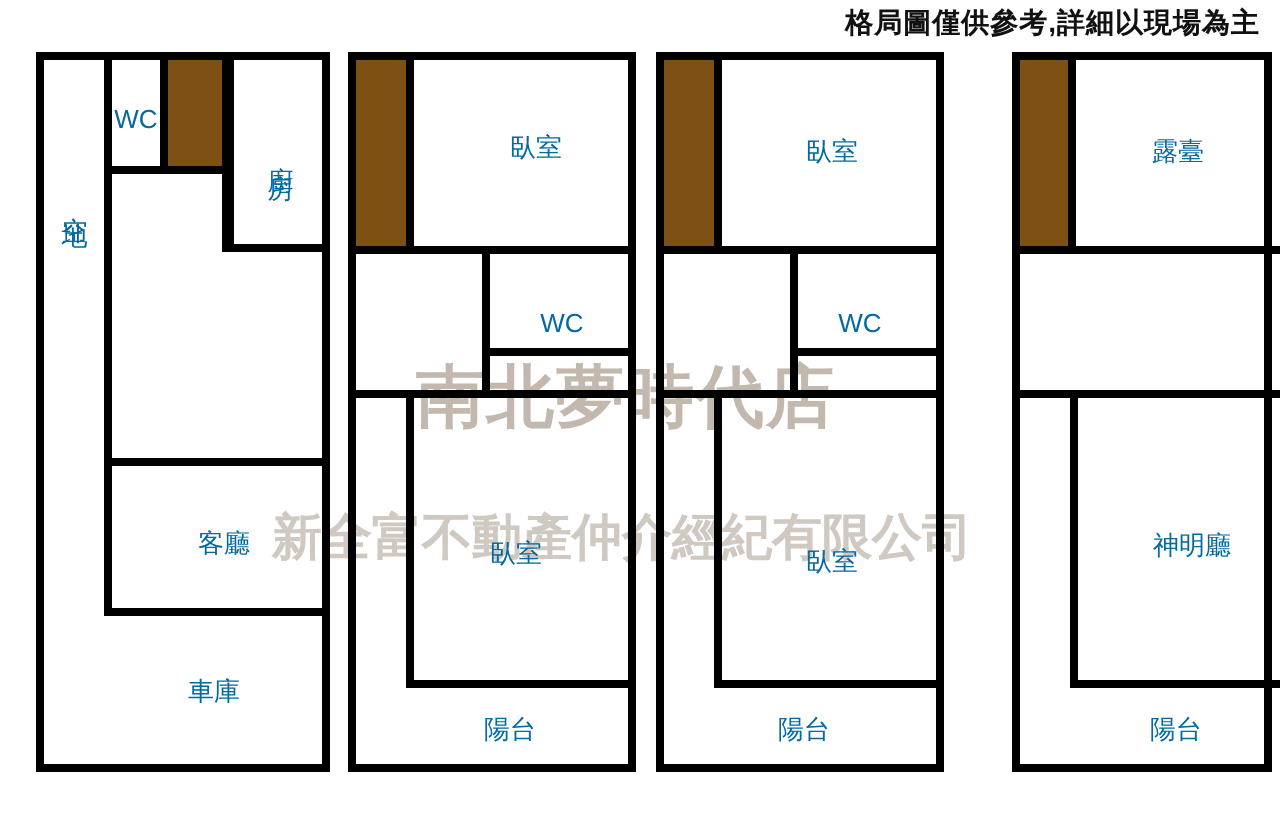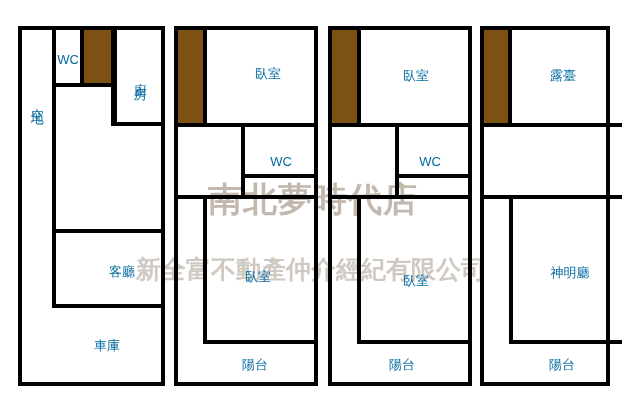--- a/index.html
+++ b/index.html
@@ -22,20 +22,21 @@
     position:absolute;transform:translate(-50%,-50%);
     font-size:13px;color:#0369a1;white-space:nowrap;z-index:3;line-height:1.2;
   }
   .vert{writing-mode:vertical-rl;text-orientation:upright;letter-spacing:3px;white-space:normal;}
 </style>
 </head>
 <body>
 
 <div id="canvas">
 
+  <div class="disclaimer">格局圖僅供參考,詳細以現場為主</div>
 
   <div class="wm wm1" style="color: rgb(194, 184, 173);">南北夢時代店</div>
   <div class="wm wm2" style="color: rgb(207, 201, 194);">新全富不動產仲介經紀有限公司</div>
 
   <div class="plan" style="left:18px;width:147px;">
 
     <div class="wall" style="left:30px;top:0;width:4px;height:278px;"></div>
 
     <div class="wall" style="left:30px;top:53px;width:65px;height:4px;"></div>
 
@@ -47,21 +48,21 @@
 
     <div class="wall" style="left:89px;top:92px;width:50px;height:4px;"></div>
 
     <div class="wall" style="left:30px;top:199px;width:109px;height:4px;"></div>
 
     <div class="wall" style="left:30px;top:274px;width:109px;height:4px;"></div>
 
     <span class="lbl vert" style="left:15px;top:71px;">空地</span>
     <span class="lbl" style="left:46px;top:30px;">WC</span>
     <span class="lbl vert" style="left:118px;top:46px;">廚房</span>
-    <span class="lbl" style="left:100px;top:242px;">客廳</span>
+    <span class="lbl" style="left:90px;top:242px;">客廳</span>
     <span class="lbl" style="left:85px;top:316px;text-align:right;">車庫</span>
   </div>
 
   <div class="plan" style="left:174px;width:144px;">
     <div class="stairs" style="left: 0px; top: 0px; width: 25px; height: 93px; background: rgb(125, 81, 19);"></div>
     <div class="wall" style="left:25px;top:0;width:4px;height:93px;"></div>
 
     <div class="wall" style="left:0;top:93px;width:136px;height:4px;"></div>
 
     <div class="wall" style="left:63px;top:97px;width:4px;height:68px;"></div>
@@ -89,21 +90,21 @@
     <div class="wall" style="left:0;top:165px;width:136px;height:4px;"></div>
     <div class="wall" style="left:25px;top:169px;width:4px;height:145px;"></div>
     <div class="wall" style="left:25px;top:310px;width:111px;height:4px;"></div>
 
     <span class="lbl" style="left:84px;top:46px;">臥室</span>
     <span class="lbl" style="left:98px;top:132px;">WC</span>
     <span class="lbl" style="left:84px;top:251px;">臥室</span>
     <span class="lbl" style="left:70px;top:335px;">陽台</span>
   </div>
 
-  <div class="plan" style="left:480px;width:130px;">
+  <div class="plan" style="left:506px;width:130px;">
     <div class="stairs" style="left: 0px; top: 0px; width: 24px; height: 93px; background: rgb(125, 81, 19);"></div>
 
     <div class="wall" style="left:24px;top:0;width:4px;height:97px;"></div>
 
     <div class="wall" style="left:0;top:93px;width:138px;height:4px;"></div>
 
     <div class="wall" style="left:0;top:165px;width:138px;height:4px;"></div>
 
     <div class="wall" style="left:25px;top:169px;width:4px;height:145px;"></div>
 

